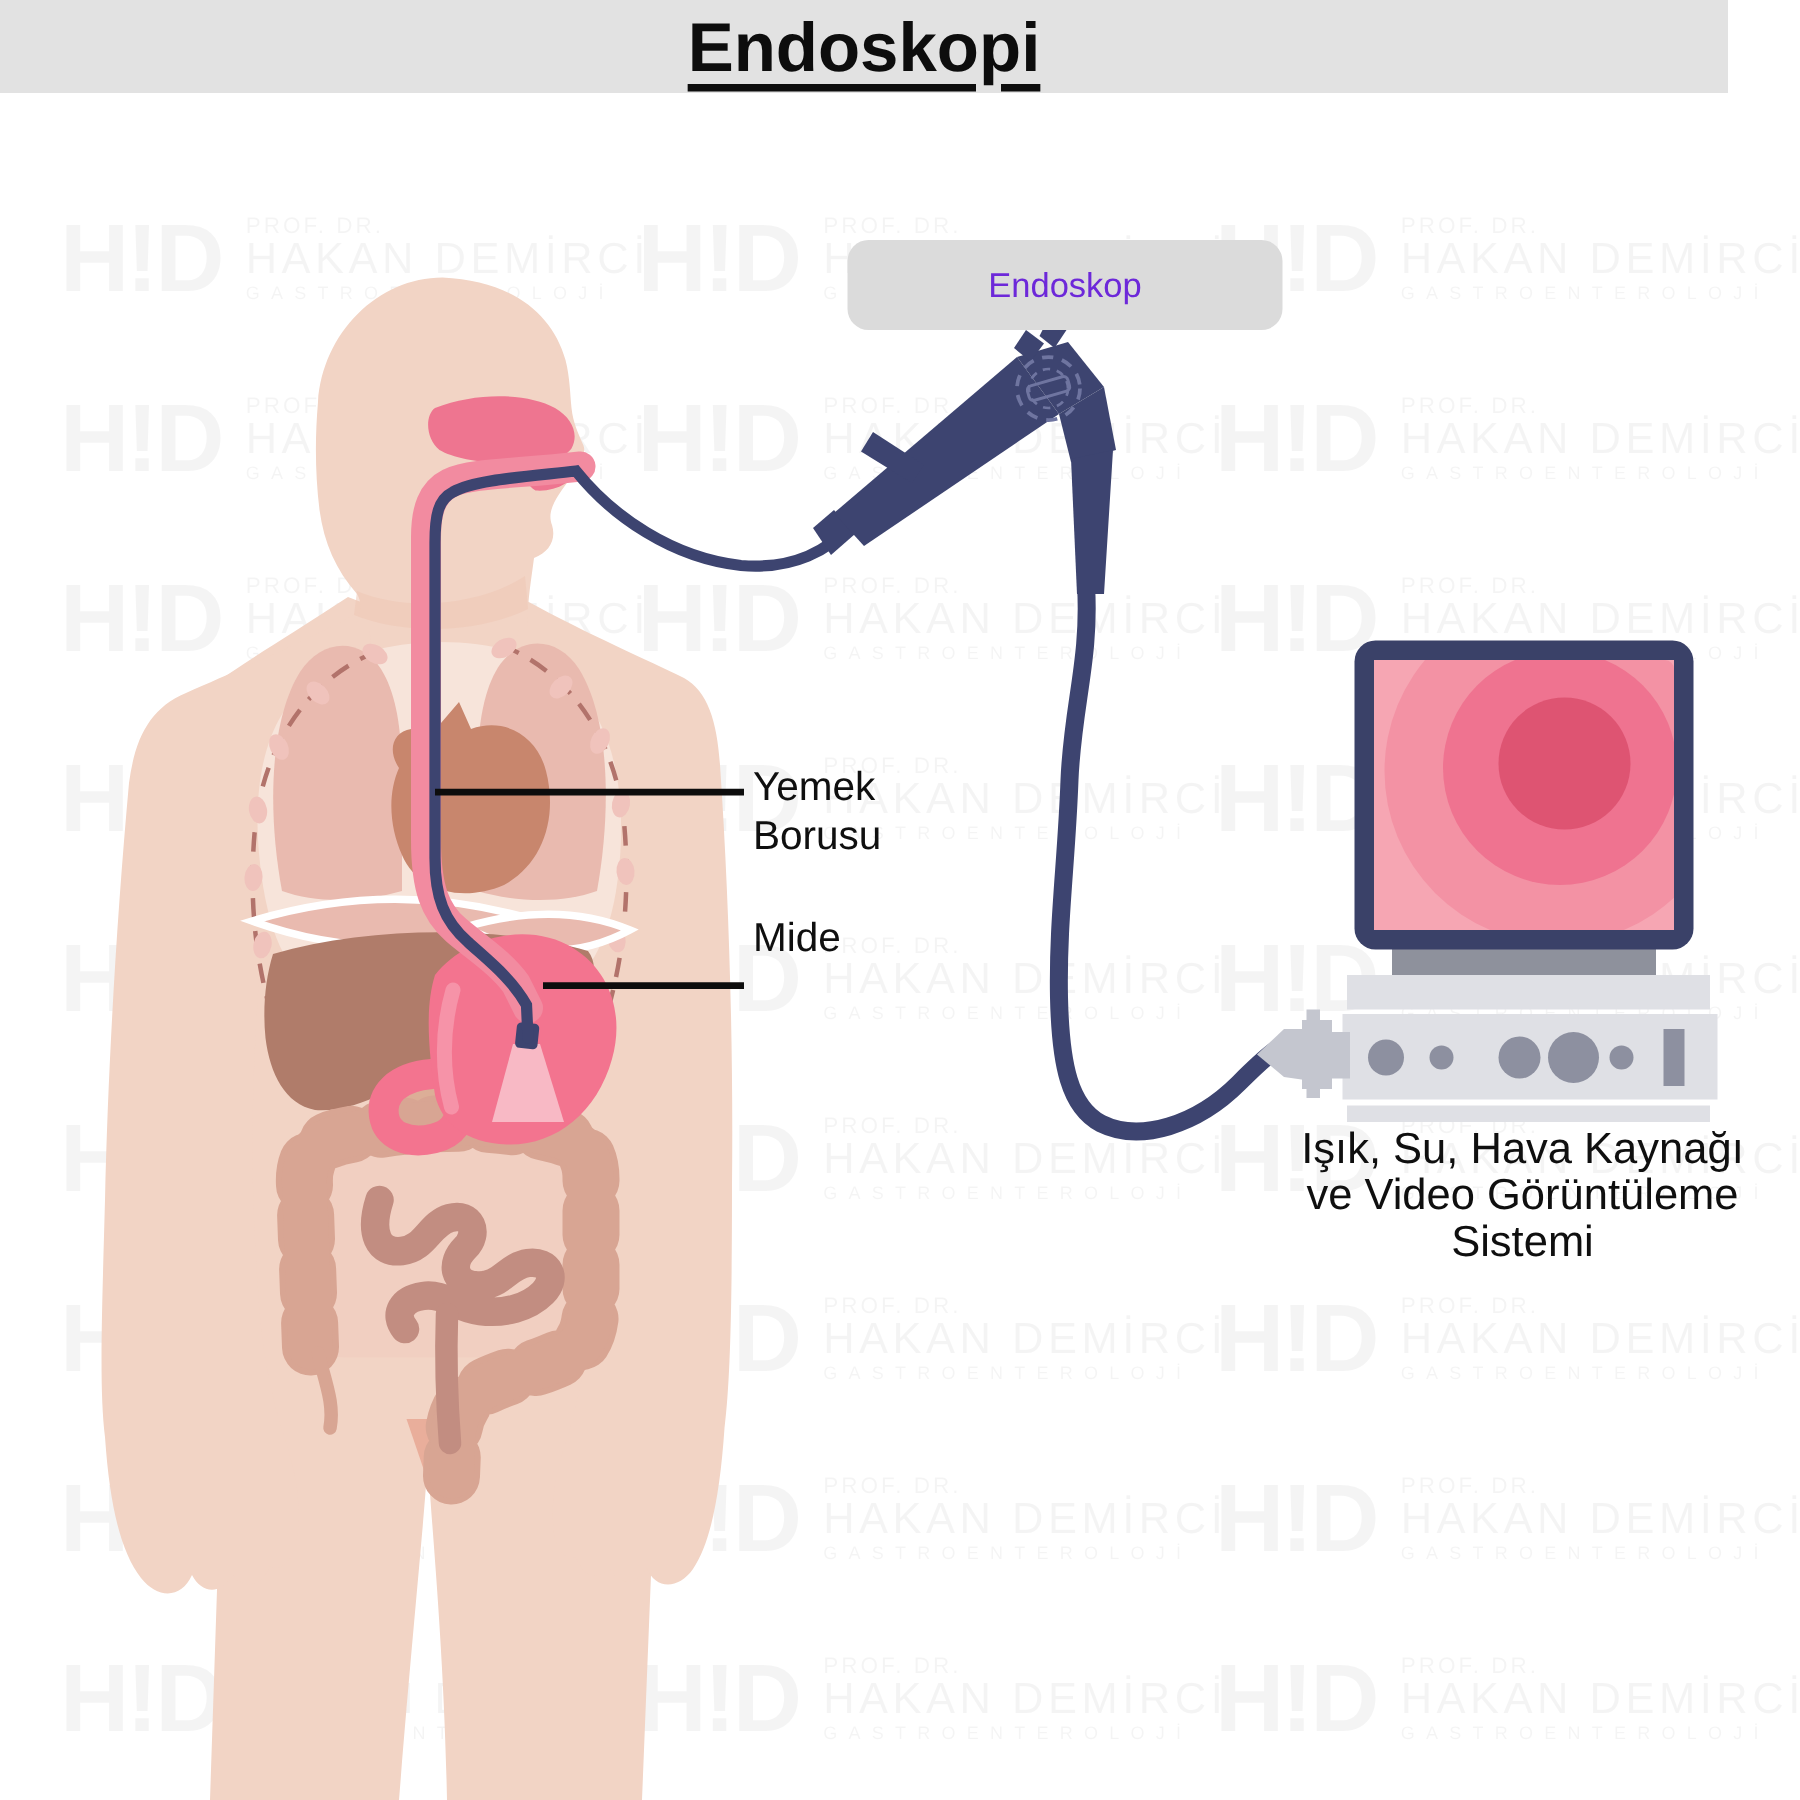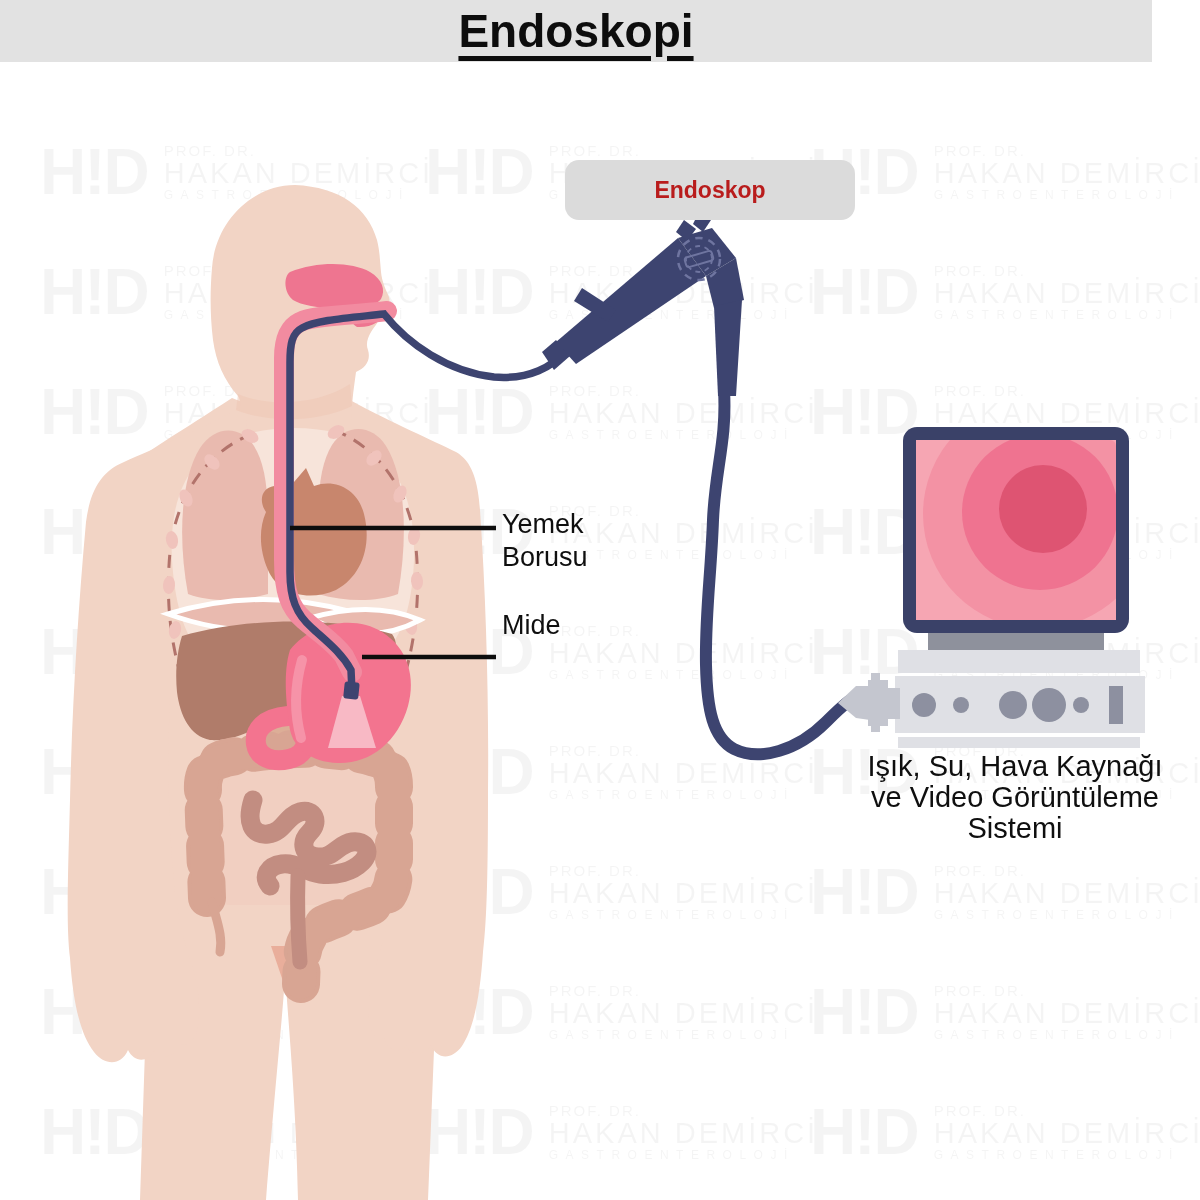--- a/index.html
+++ b/index.html
@@ -18,21 +18,21 @@
   .wm-text{display:flex;flex-direction:column;line-height:1.05;}
   .wm-text i{font-style:normal;display:block;}
   .wm-l1{font-size:15px;letter-spacing:2px;}
   .wm-l2{font-size:29px;letter-spacing:3px;}
   .wm-l3{font-size:12px;letter-spacing:7.5px;}
   
   svg.art{position:absolute;left:0;top:0;z-index:1;}
   
   .endoskop-box{position:absolute;left:565px;top:160px;width:290px;height:60px;background:#dbdbdb;
                 border-radius:14px;display:flex;align-items:center;justify-content:center;z-index:2;}
-  .endoskop-box span{font-size:23px;font-weight:bold;color:#b91c1c;}
+  .endoskop-box span{font-size:23px;font-weight:normal;color:#6d28d9;}
   .lbl{position:absolute;z-index:2;color:#0f0f0f;font-size:27px;line-height:33px;}
   .lbl-yemek{left:502px;top:508px;}
   .lbl-mide{left:502px;top:609px;}
   .lbl-system{left:828px;top:751px;width:374px;text-align:center;font-size:29px;line-height:31px;}
 </style>
 </head>
 <body>
 
 <div class="stage">
 

